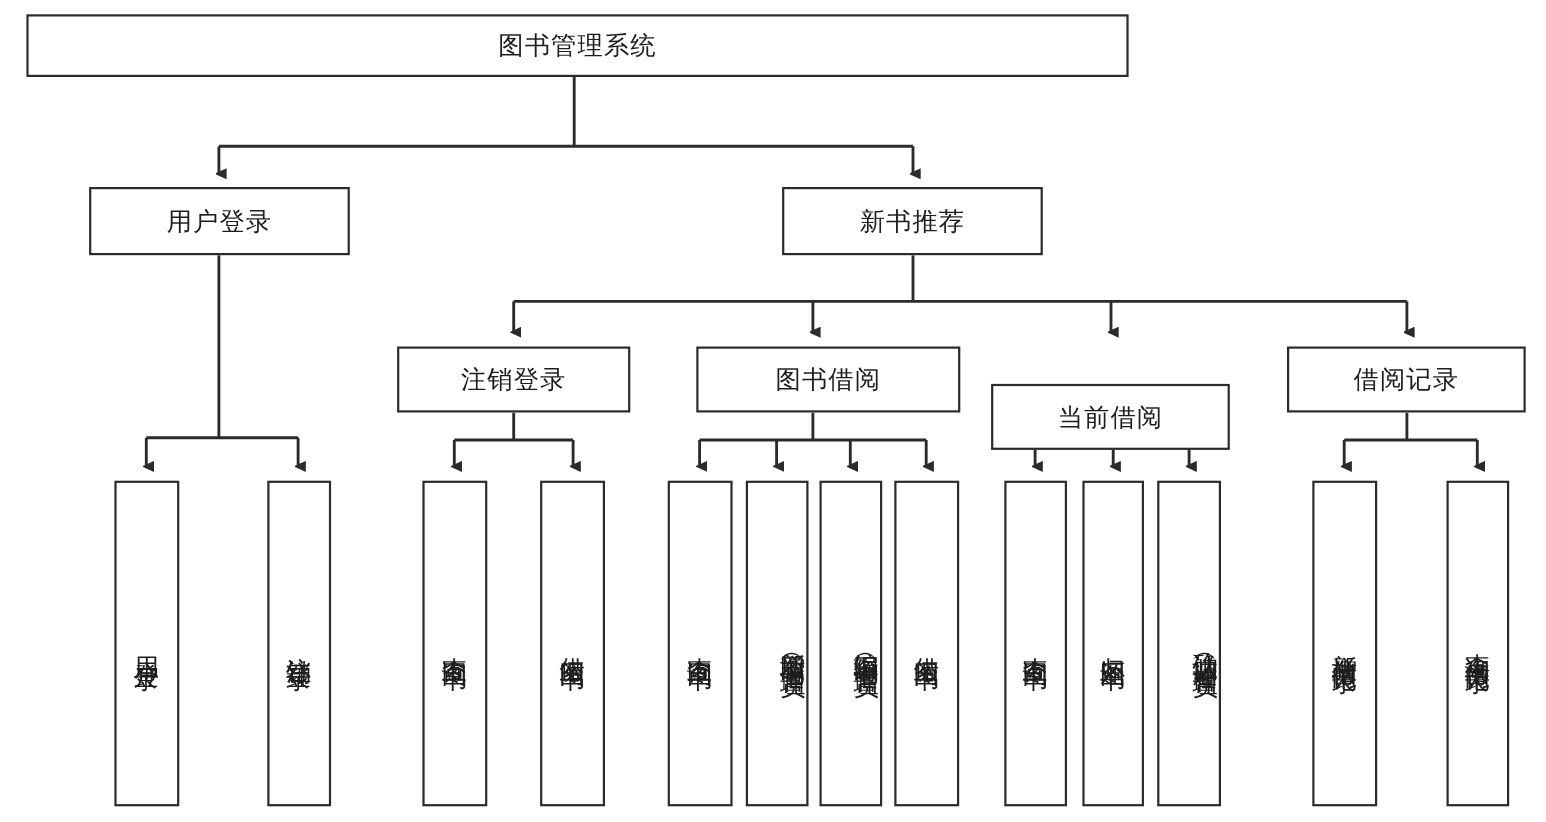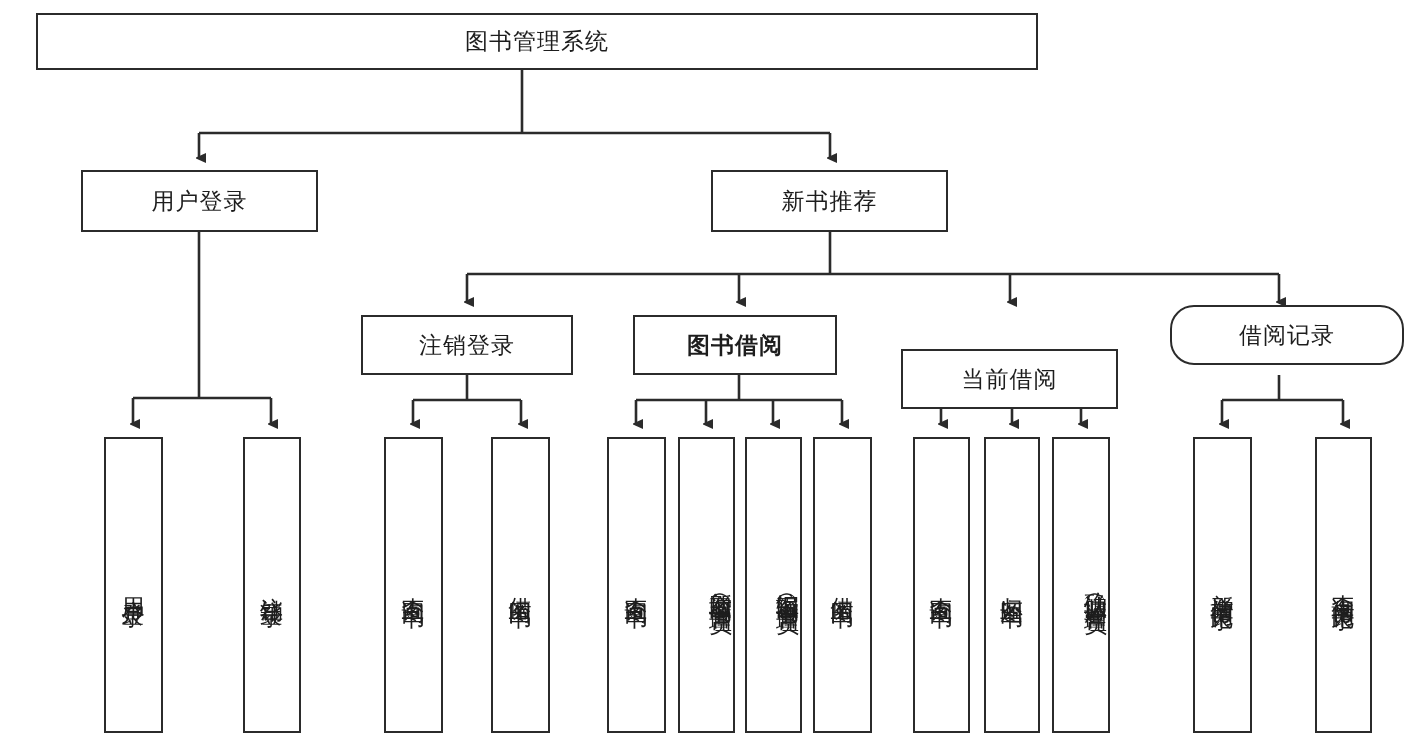--- a/index.html
+++ b/index.html
@@ -111,41 +111,41 @@
       <path d="M1012,400 L1012,424" marker-end="url(#arrow)"></path>
       <path d="M1081,400 L1081,424" marker-end="url(#arrow)"></path>
 
       <path d="M1279,375 L1279,400"></path>
       <path d="M1222,400 L1343,400"></path>
       <path d="M1222,400 L1222,424" marker-end="url(#arrow)"></path>
       <path d="M1343,400 L1343,424" marker-end="url(#arrow)"></path>
     </g>
   </svg>
 
-  <div class="node h" style="left:36px; top:13px; width:1002px; height:57px;font-family:Liberation Serif, serif;">
+  <div class="node h" style="left:24px; top:13px; width:1002px; height:57px;font-family:Liberation Serif, serif;">
     <span>图书管理系统</span>
   </div>
 
   <div class="node h" style="left:81px; top:170px; width:237px; height:62px;">
     <span>用户登录</span>
   </div>
   <div class="node h" style="left:711px; top:170px; width:237px; height:62px;">
     <span>新书推荐</span>
   </div>
 
   <div class="node h" style="left:361px; top:315px; width:212px; height:60px;">
     <span>注销登录</span>
   </div>
-  <div class="node h" style="left:633px; top:315px; width:204px; height:60px;font-weight:bold;">
+  <div class="node h" style="left:633px; top:315px; width:240px; height:60px;">
     <span>图书借阅</span>
   </div>
   <div class="node h" style="left:901px; top:315px; width:217px; height:60px;margin-top:34px;">
     <span>当前借阅</span>
   </div>
-  <div class="node h" style="left:1170px; top:305px; width:234px; height:60px;border-radius:24px;">
+  <div class="node h" style="left:1170px; top:315px; width:217px; height:60px;">
     <span>借阅记录</span>
   </div>
 
   <div class="node v mid" style="left:104px; top:437px; width:59px; height:296px;">
     <span>用户登录</span>
   </div>
   <div class="node v mid" style="left:243px; top:437px; width:58px; height:296px;">
     <span>注销登录</span>
   </div>
 

